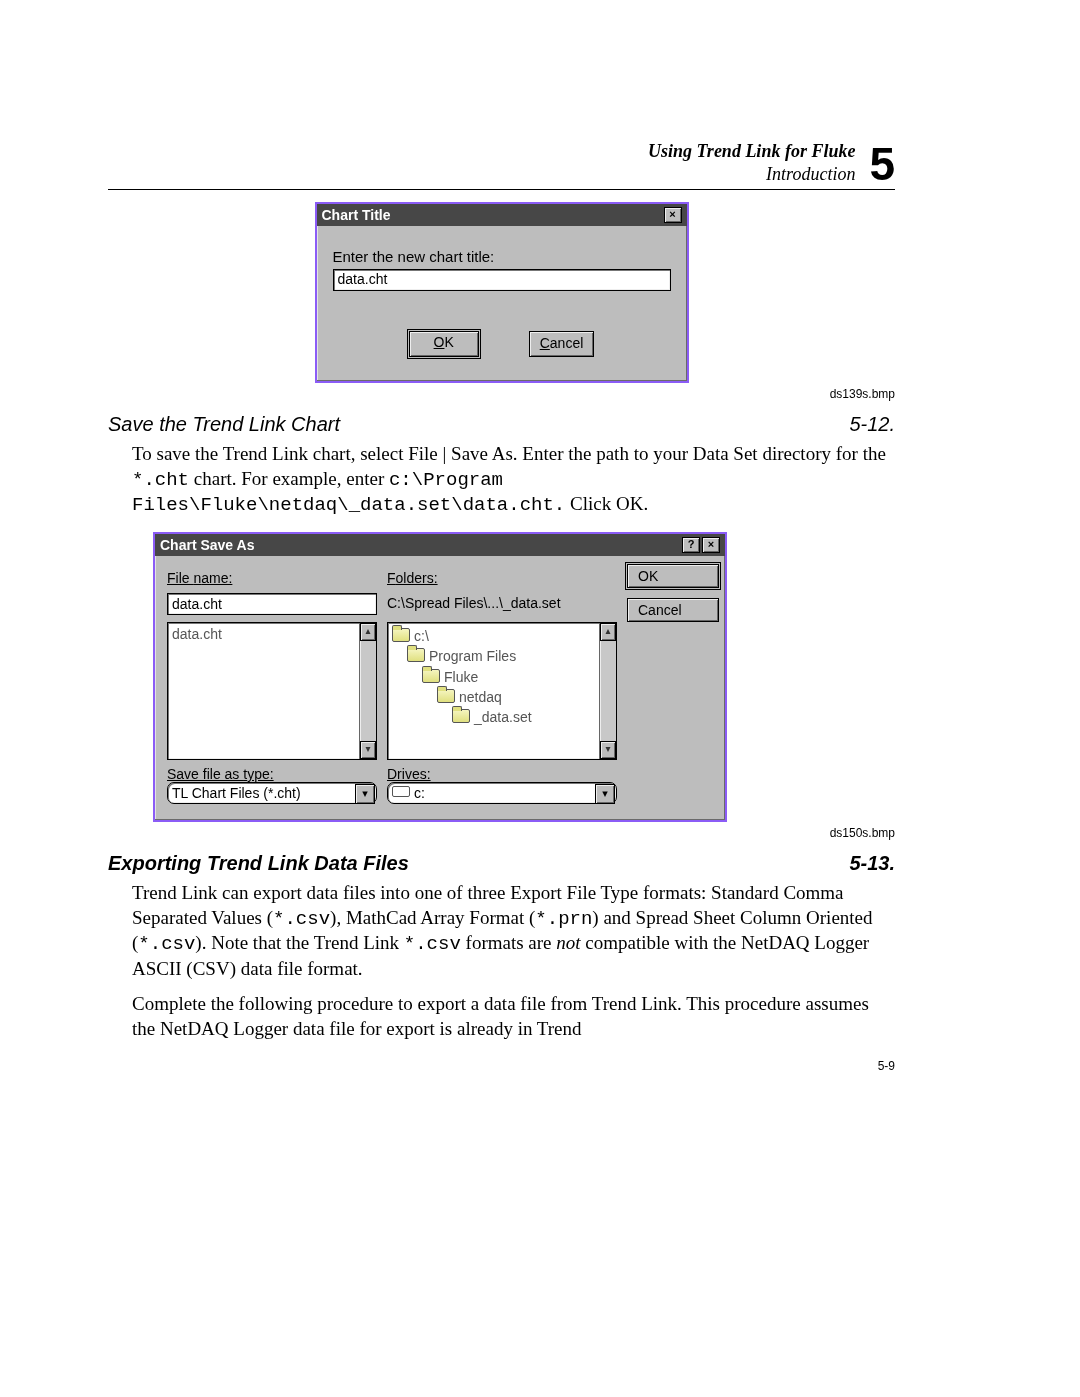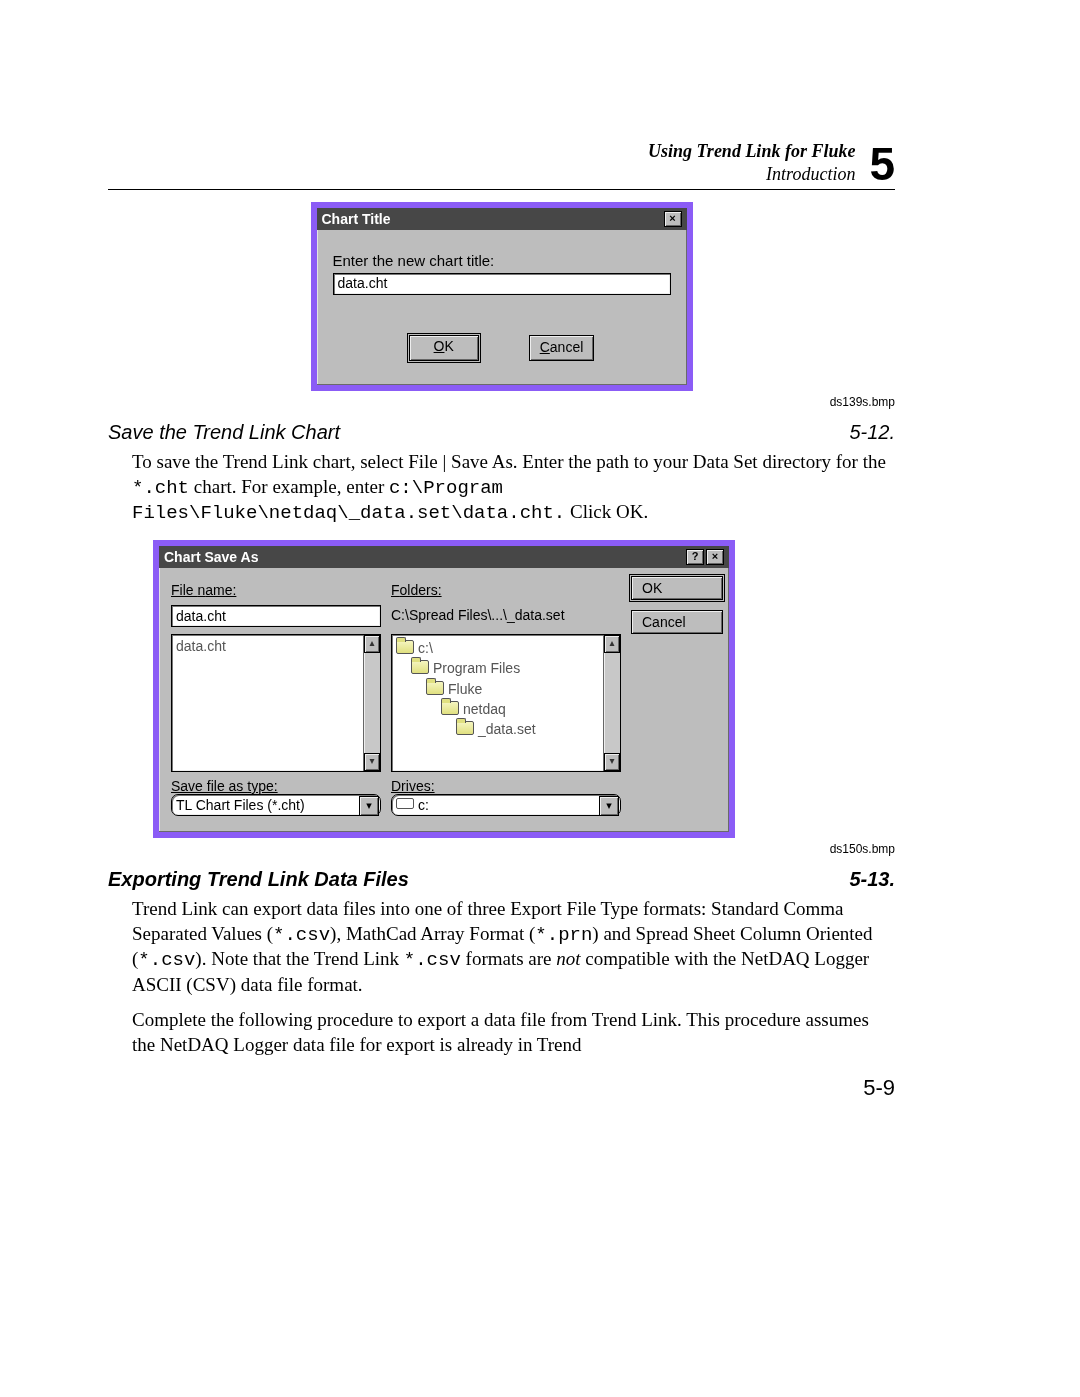--- a/index.html
+++ b/index.html
@@ -66,29 +66,29 @@
   .sec-num.light { font-weight: normal; }
   .body-p {
     font-size: 19px;
     line-height: 1.3;
     margin: 6px 0 10px 24px;
   }
   .mono { font-family: "Courier New", Courier, monospace; }
   .italic { font-style: italic; }
   .page-num {
     font-family: Arial, Helvetica, sans-serif;
-    font-size: 22px;
+    font-size: 12px;
     text-align: right;
     margin-top: 18px;
   }
 
   
   .winbox {
     background: #bdbdbd;
-    border: 6px solid #8b5cf6;
+    border: 2px solid #8b5cf6;
     font-family: Arial, Helvetica, sans-serif;
     box-shadow: inset -1px -1px 0 #6a6a6a, inset 1px 1px 0 #e3e3e3;
   }
   .titlebar {
     background: #474747;
     color: #fff;
     font-weight: bold;
     font-size: 14px;
     padding: 3px 5px;
     display: flex;

